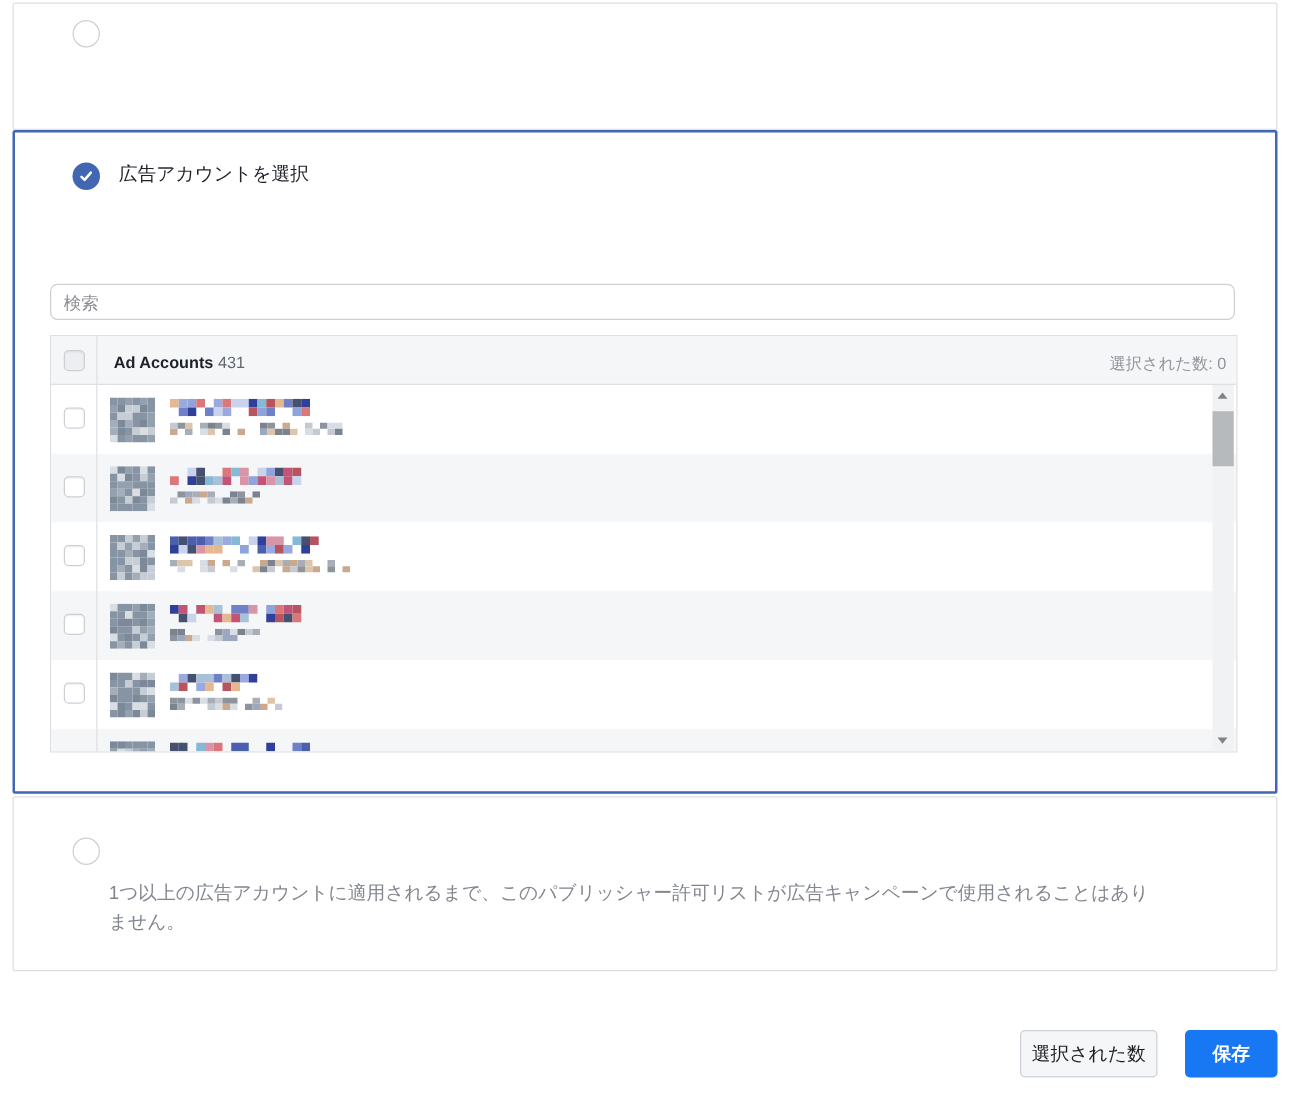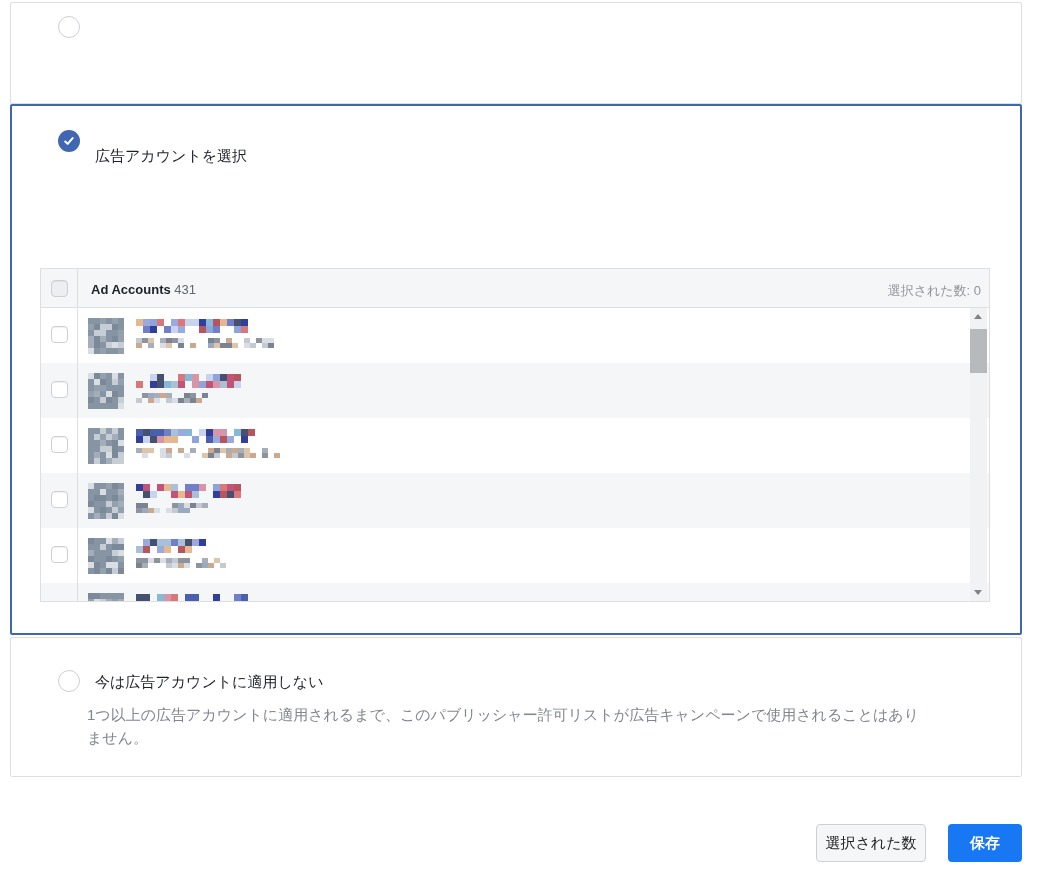--- a/index.html
+++ b/index.html
@@ -84,22 +84,23 @@
   </div>
   <div class="radio" style="left:58px;top:16px;"></div>
 
   <div class="card selected" style="left:10px;top:104px;width:1012px;height:531px;">
   </div>
   <div class="radio checked" style="left:58px;top:130px;">
     <svg viewBox="0 0 24 24">
       <path d="M5.5 12.8l4.2 4.2 8.6-10" stroke="#fff" stroke-width="3.4" fill="none" stroke-linecap="round" stroke-linejoin="round"></path>
     </svg>
   </div>
-  <div class="opt-title" style="left:95px;top:147px;text-align:right;">広告アカウントを選択</div>
+  <div class="opt-title" style="left:95px;top:130px;text-align:right;">広告アカウントを選択</div>
 
+  <input class="search-input" type="text" placeholder="検索" style="">
 
   <div class="table">
     <div class="table-header">
       <div class="th-checkcol">
         <div class="checkbox"></div>
       </div>
       <div class="th-title">
         <span>Ad Accounts</span>
         <span class="th-count">431</span>
       </div>
@@ -160,18 +161,17 @@
         <div class="scroll-btn" style="bottom:0;top:auto;">
           <div class="tri-down"></div>
         </div>
       </div>
     </div>
   </div>
 
   <div class="card" style="left:10px;top:637px;width:1012px;height:140px;">
   </div>
   <div class="radio" style="left:58px;top:670px;"></div>
-  <div class="opt-title" style="left:95px;top:673px;">今は広告アカウントに適用しない</div>
   <div class="opt-desc" style="left:87px;top:703px;width:845px;">1つ以上の広告アカウントに適用されるまで、このパブリッシャー許可リストが広告キャンペーンで使用されることはありません。</div>
 
   <button class="btn btn-cancel">選択された数</button>
   <button class="btn btn-save">保存</button>
 </div>
 
 </body></html>

